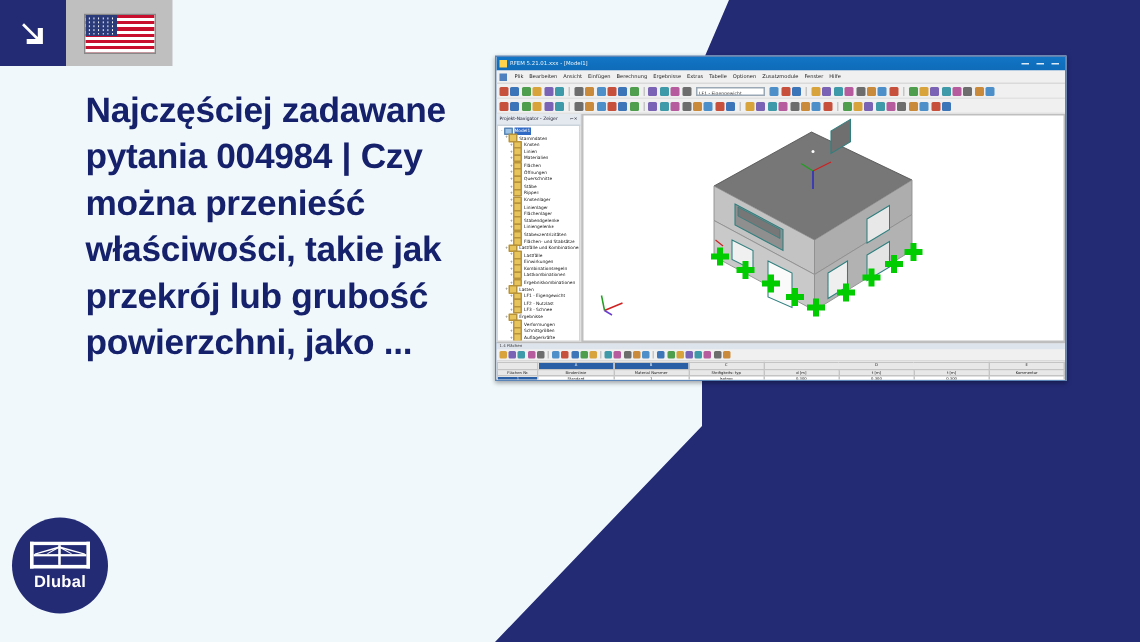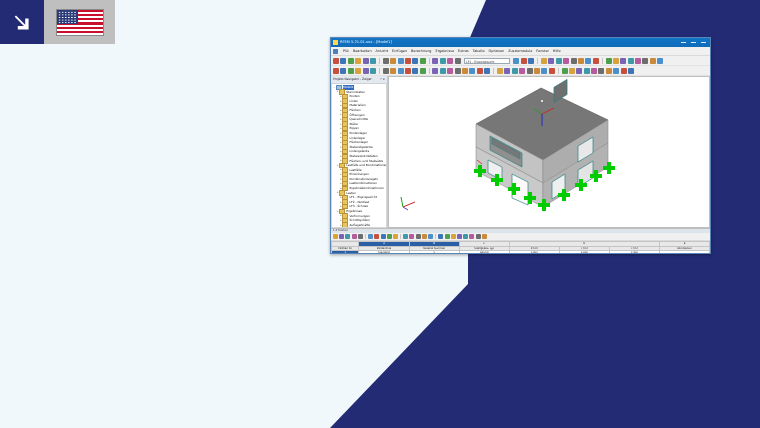--- a/index.html
+++ b/index.html
@@ -193,21 +193,39 @@
     <div class="flag-box">
       <div class="flag">
         <div class="stripes"></div>
         <div class="canton">
           <div class="stars"></div>
         </div>
       </div>
     </div>
   </div>
 
-
+  <div class="headline">Najczęściej zadawane pytania 004984 | Czy można przenieść właściwości, takie jak przekrój lub grubość powierzchni, jako ...</div>
+
+  <div class="logo">
+    <div class="mark">
+      <svg width="40" height="21" viewBox="0 0 40 21" aria-hidden="true">
+        <rect x="0" y="0" width="40" height="2.4" fill="#FFFFFF"></rect>
+        <rect x="0" y="15.6" width="40" height="2.4" fill="#FFFFFF"></rect>
+        <rect x="0" y="0" width="2.4" height="18" fill="#FFFFFF"></rect>
+        <rect x="37.6" y="0" width="2.4" height="18" fill="#FFFFFF"></rect>
+        <rect x="18.8" y="2.4" width="1.7" height="13.2" fill="#FFFFFF"></rect>
+        <rect x="2.4" y="8.4" width="35.2" height="1.5" fill="#FFFFFF"></rect>
+        <path d="M19.6 3.2 L3.2 8.0 L3.2 8.9 L19.6 4.4 Z" fill="#FFFFFF"></path>
+        <path d="M19.6 3.2 L36.6 8.0 L36.6 8.9 L19.6 4.4 Z" fill="#FFFFFF"></path>
+        <path d="M19.6 3.2 L11.0 8.2 L12.2 8.2 L19.6 4.2 Z" fill="#FFFFFF"></path>
+        <path d="M19.6 3.2 L28.2 8.2 L27.0 8.2 L19.6 4.2 Z" fill="#FFFFFF"></path>
+      </svg>
+    </div>
+    <div class="brand">Dlubal</div>
+  </div>
 
 
   <div class="app-shot">
 
     <div class="titlebar">
       <div class="tb-icon"></div>
       <div class="tb-text">RFEM 5.21.01.xxx - [Model1]</div>
       <div class="tb-btns">
         <i></i>
         <i></i>

